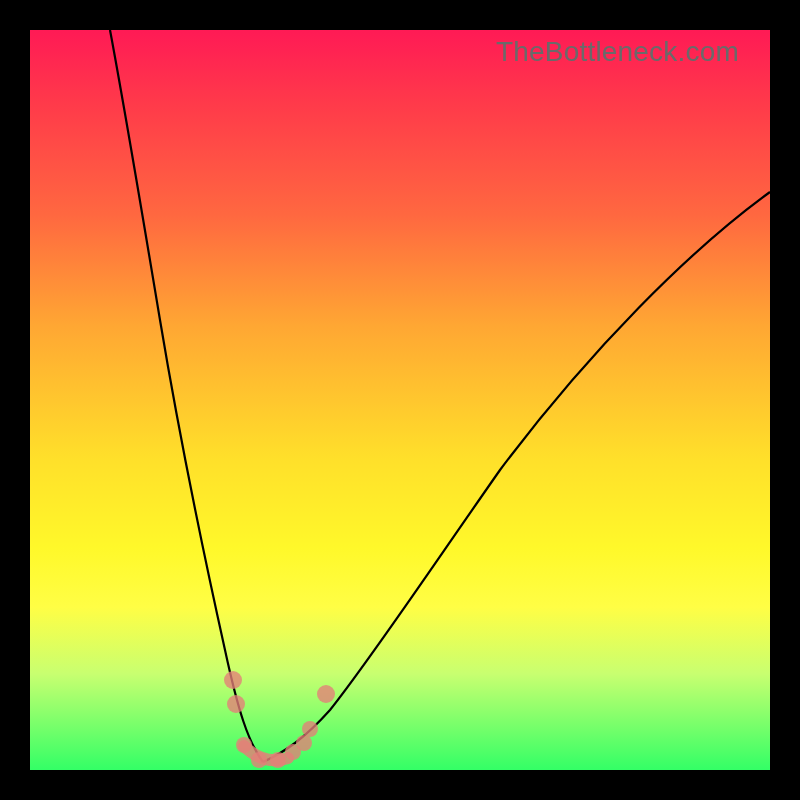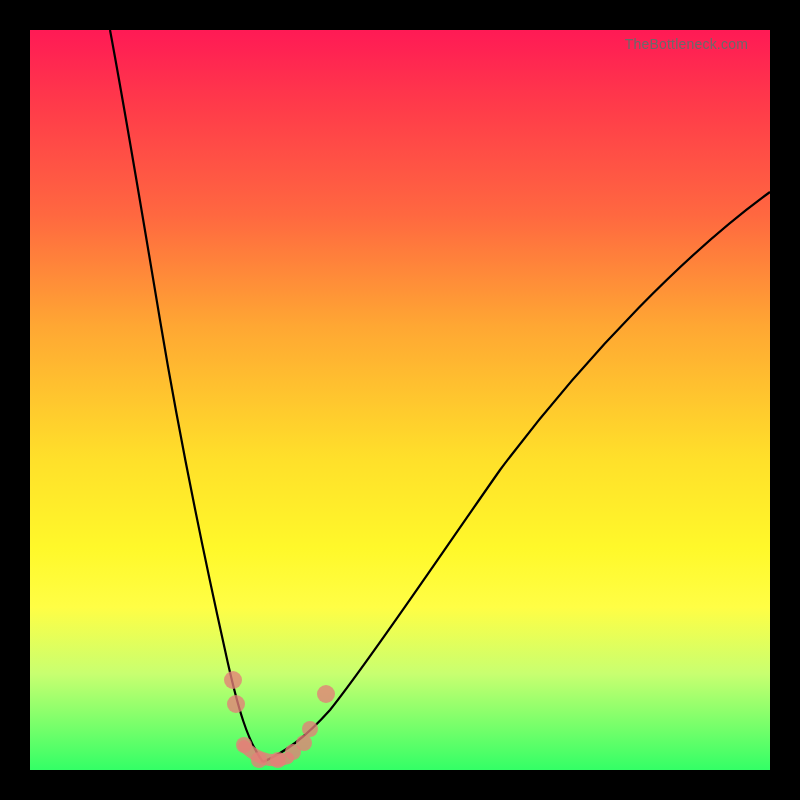--- a/index.html
+++ b/index.html
@@ -24,23 +24,23 @@
       #ffa733 40%,
       #ffe02a 58%,
       #fff82a 70%,
       #fffe45 78%,
       #c8ff70 87%,
       #33ff66 100%);
   }
   .watermark {
     position: absolute;
     top: 6px;
-    right: 22px;
+    right: 31px;
     color: #6a6a6a;
-    font-size: 14px;
+    font-size: 28px;
     font-weight: 500;
     letter-spacing: 0.2px;
     user-select: none;
     margin-left: 13px;
   }
   svg.curve {
     position: absolute;
     left: 0;
     top: 0;
     width: 740px;

